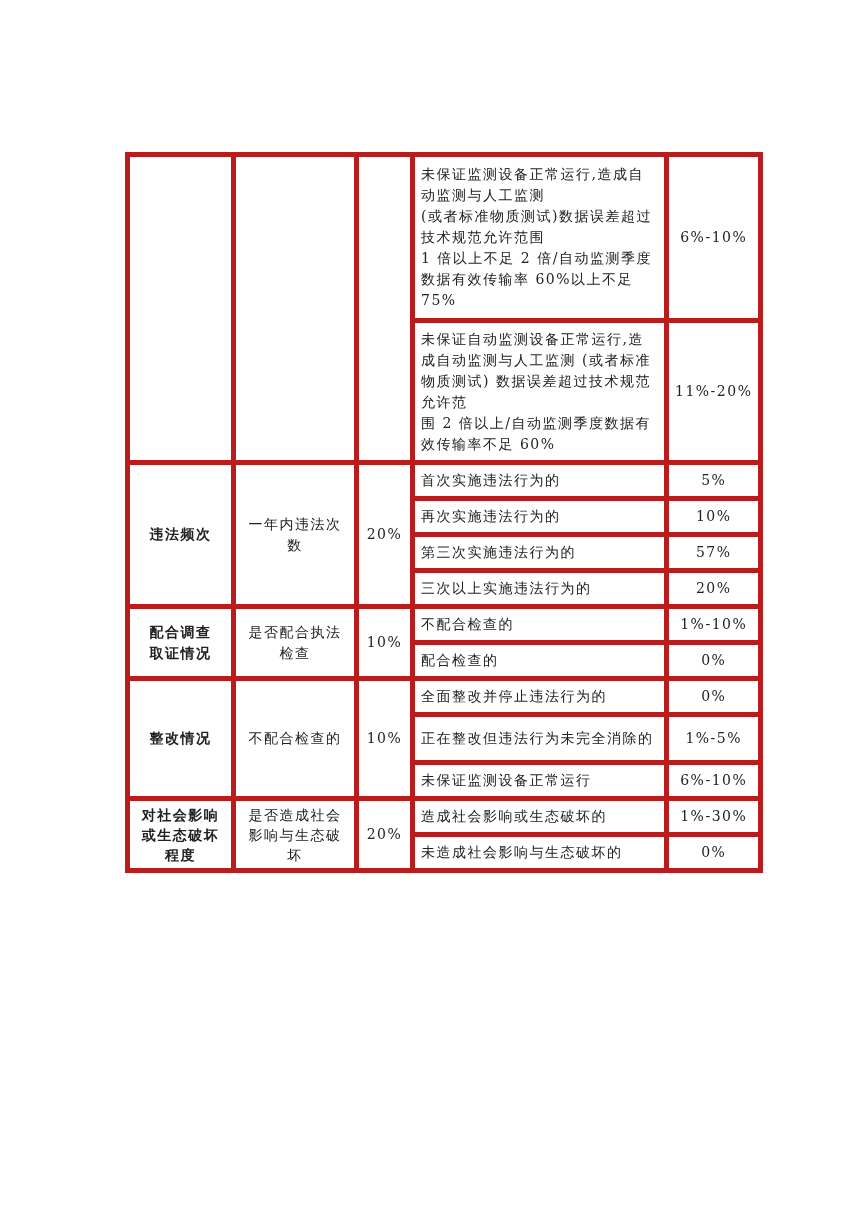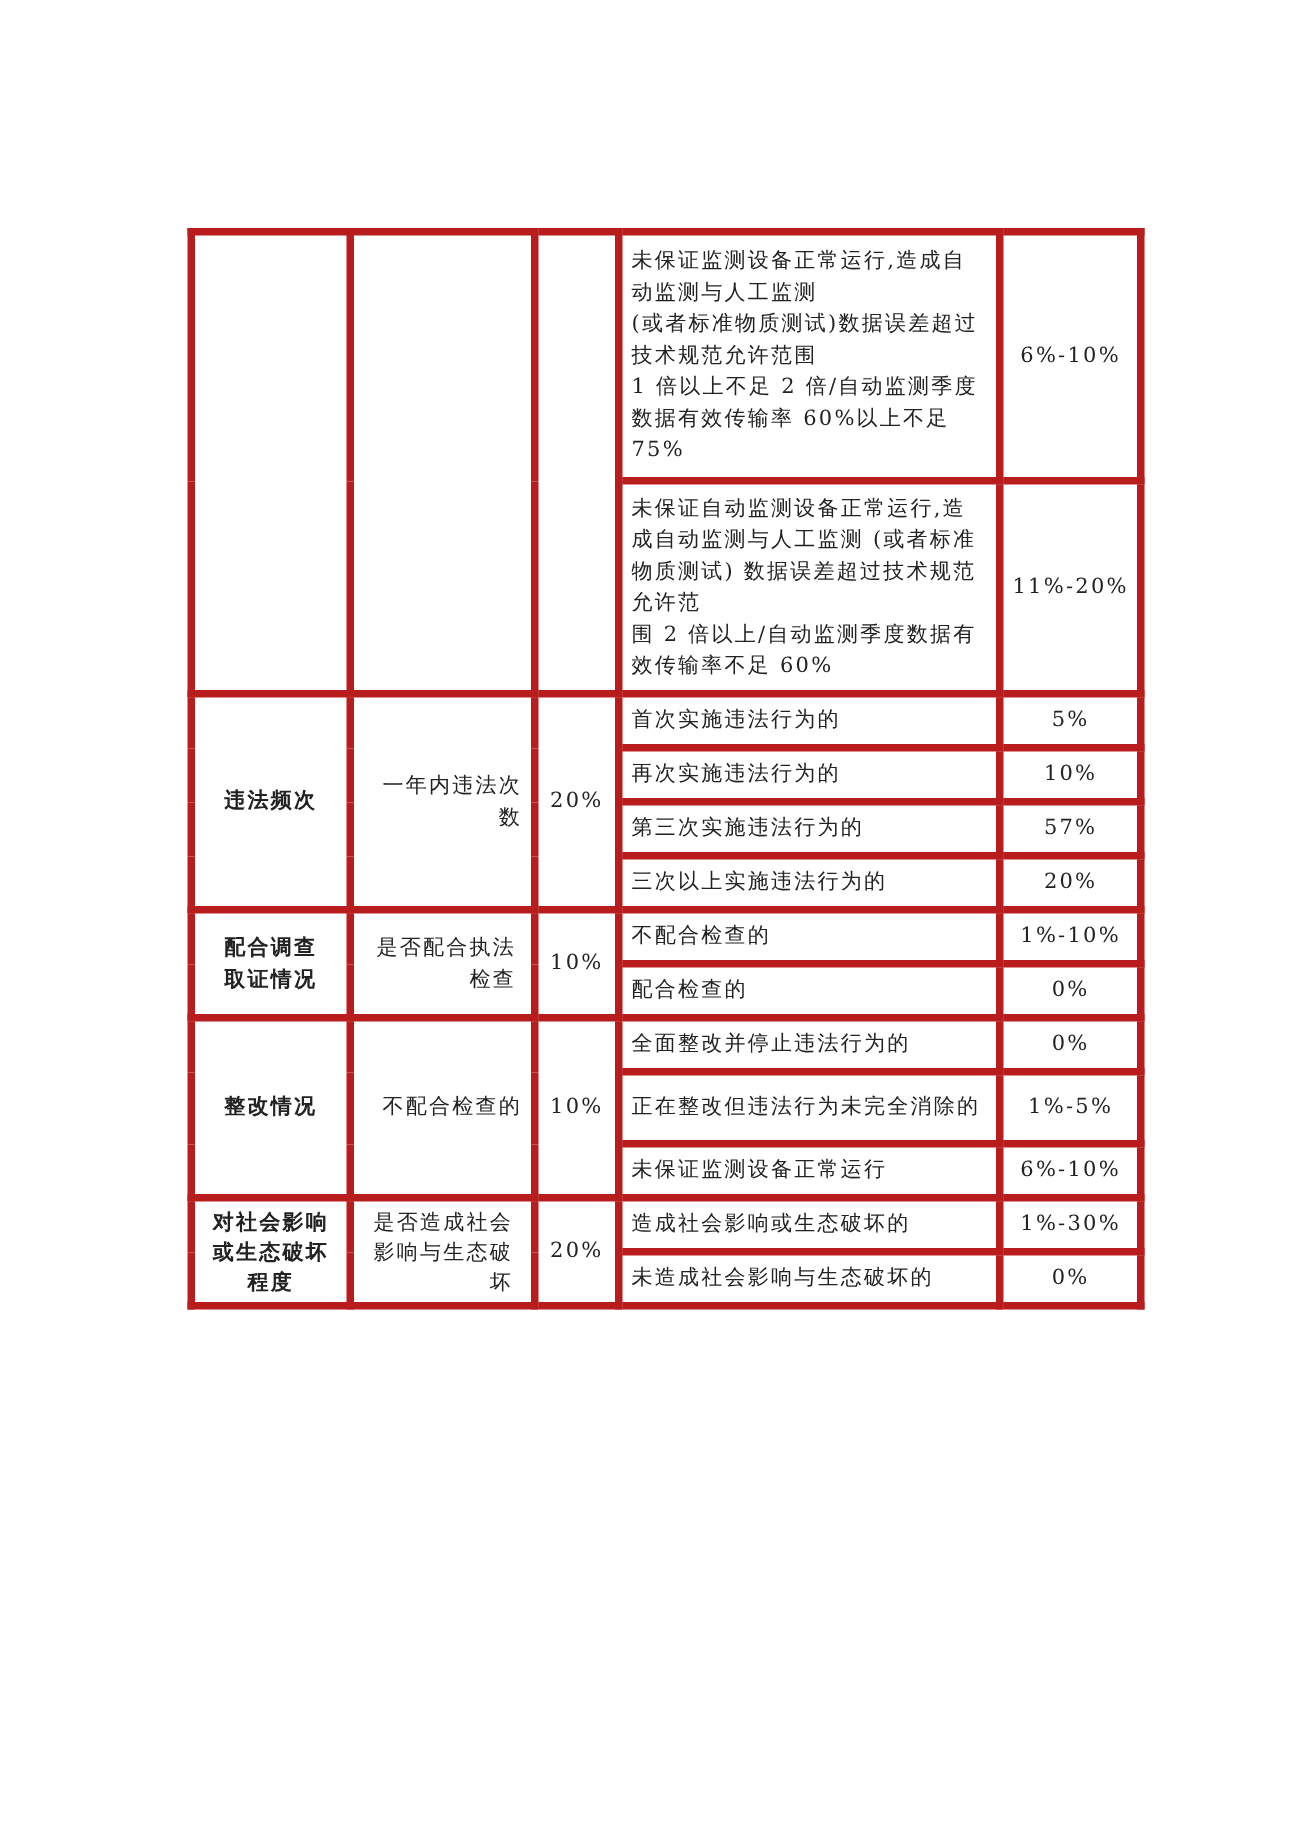--- a/index.html
+++ b/index.html
@@ -3,21 +3,21 @@
 <meta charset="utf-8">
 <style>
   html, body { margin: 0; padding: 0; background: #ffffff; }
   body { width: 868px; height: 1227px; position: relative; overflow: hidden;
          font-family: "DejaVu Serif", "Liberation Serif", serif; color: #222; }
   .page { position: absolute; left: 0; top: 0; width: 868px; height: 1227px; }
   table.grid { position: absolute; left: 125px; top: 152px; border-collapse: collapse; table-layout: fixed; }
   table.grid td { border: 5px solid #b91c1c; padding: 0 6px; vertical-align: middle;
                   font-size: 14px; line-height: 21px; letter-spacing: 1.5px; }
   td.cat { text-align: center; font-weight: bold; font-family: "DejaVu Sans", "Liberation Sans", sans-serif; letter-spacing: 1px; }
-  td.crit { text-align: right; }
+  td.crit { text-align: center; }
   td.weight { text-align: center; }
   td.desc { text-align: left; padding-left: 8px; }
   td.score { text-align: center; letter-spacing: 0.5px; }
   .pagenum { position: absolute; top: 1140px; left: 0; width: 868px; text-align: center;
              font-size: 20px; font-family: "Liberation Serif", serif; color: #222; }
 </style>
 </head>
 <body>
 
 <div class="page">

